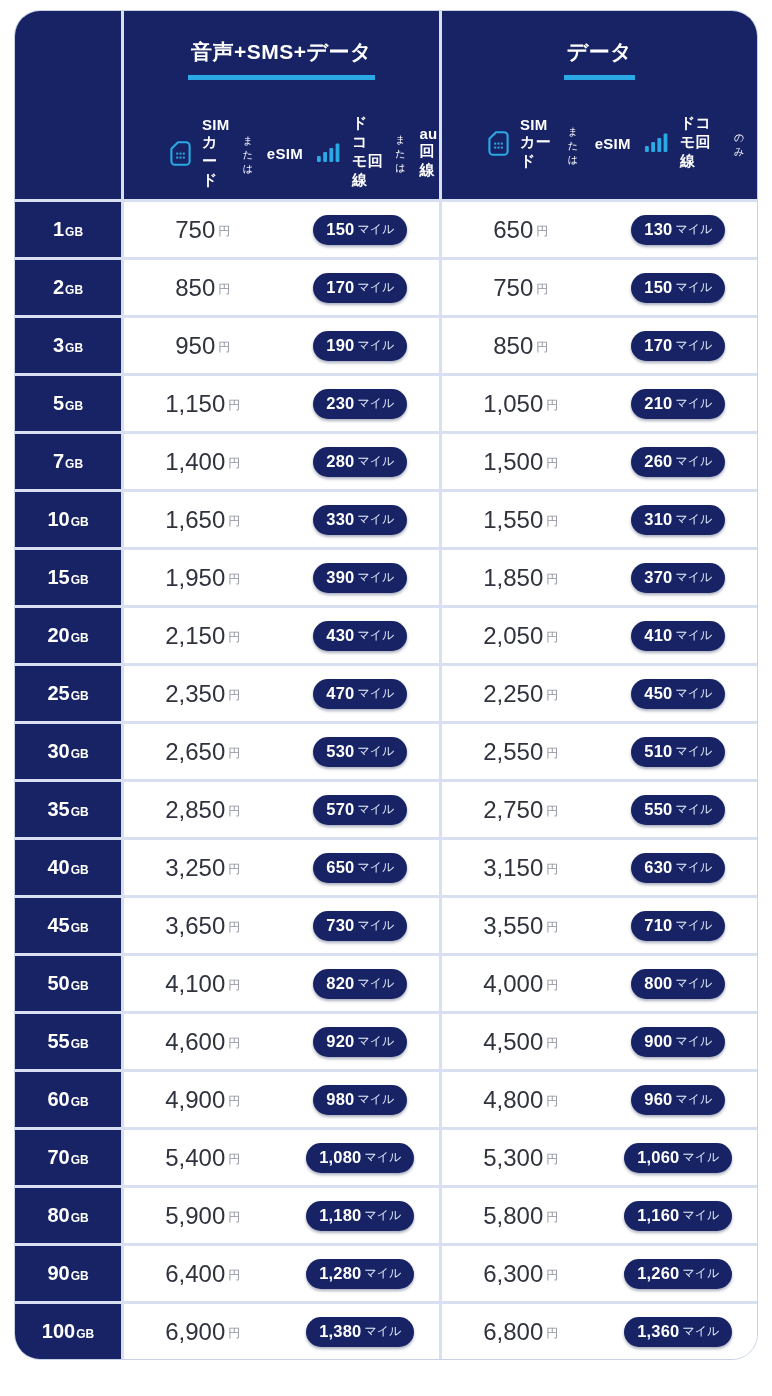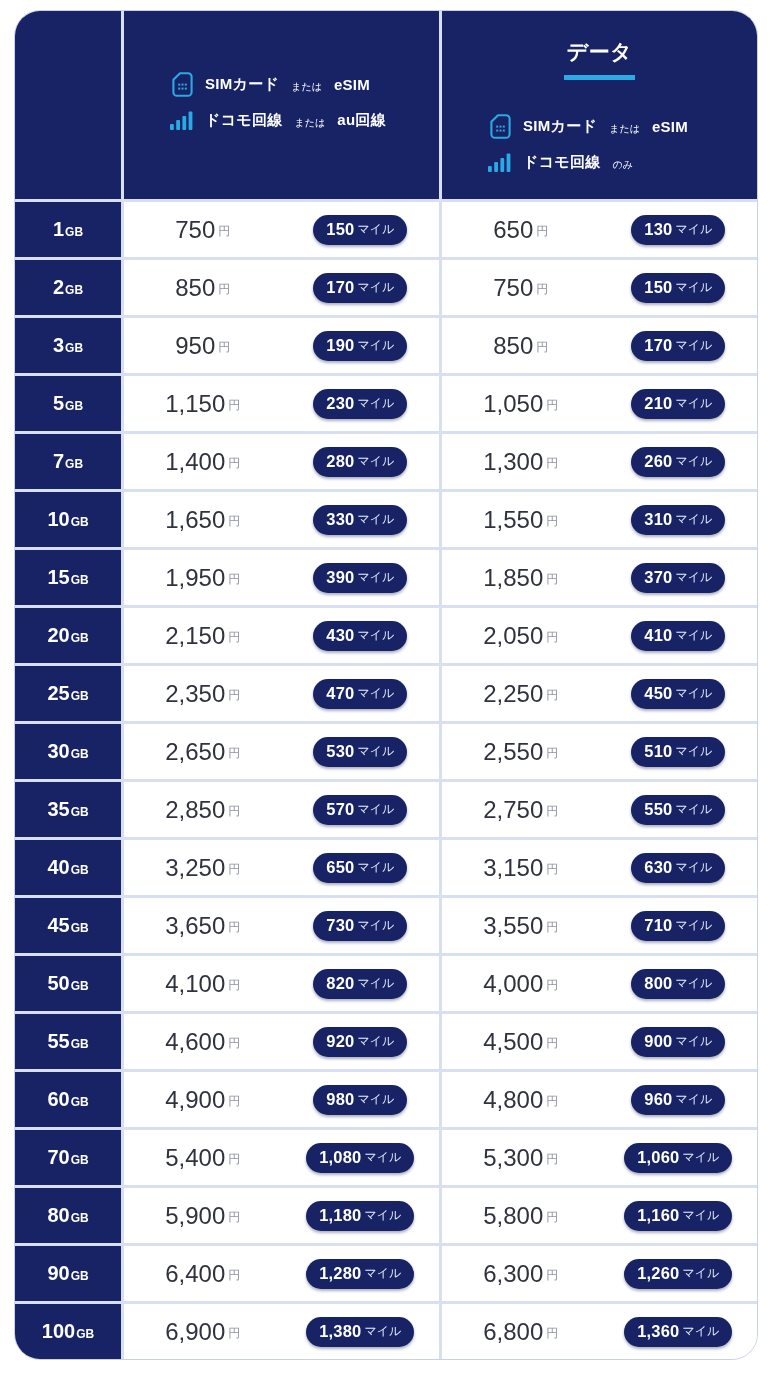--- a/index.html
+++ b/index.html
@@ -36,21 +36,21 @@
     display:flex;flex-direction:column;align-items:center;
     padding-top:27px;
   }
   .plan-title{
     font-size:21px;font-weight:bold;color:#ffffff;letter-spacing:0.5px;
     border-bottom:5px solid var(--cyan);
     padding:0 3px 9px 3px;
   }
   .specs{
     margin-top:34px;align-self:flex-start;margin-left:46px;
-    display:flex;flex-direction:column;gap:14px;
+    display:flex;flex-direction:row;gap:14px;align-items:flex-end;
   }
   .spec-row{display:flex;align-items:center;gap:11px;color:#ffffff;}
   .icon-wrap{width:24px;display:flex;justify-content:center;}
   .spec-main{font-size:15px;font-weight:bold;letter-spacing:0.3px;}
   .spec-small{font-size:10px;margin:0 1px;position:relative;top:2px;}
   .row{display:contents;}
   .label-cell{
     background:var(--navy);color:#ffffff;
     display:flex;align-items:center;justify-content:center;
   }
@@ -75,20 +75,21 @@
 </head>
 <body>
 
 <div class="page">
   <div class="card">
     <div class="grid">
 
       <div class="cell head"></div>
 
       <div class="cell head plan">
+        <div class="plan-title">音声+SMS+データ</div>
         <div class="specs">
           <div class="spec-row">
             <span class="icon-wrap">
               <svg width="21" height="25" viewBox="0 0 21 25" fill="none">
                 <path d="M8 1.2 H16 a3.6 3.6 0 0 1 3.6 3.6 V20.2 a3.6 3.6 0 0 1 -3.6 3.6 H5 a3.6 3.6 0 0 1 -3.6 -3.6 V7.8 Z" stroke="#2BA9E4" stroke-width="2.1" stroke-linejoin="round"></path>
                 <g fill="#2BA9E4">
                   <rect x="6.2" y="11.6" width="2" height="2"></rect>
                     <rect x="9.5" y="11.6" width="2" height="2"></rect>
                     <rect x="12.8" y="11.6" width="2" height="2"></rect>
                   <rect x="6.2" y="15.6" width="2" height="2"></rect>
@@ -290,21 +291,21 @@
       </div>
       <div class="half">
         <span class="badge">
           <span class="badge-num">280</span>
                 <span class="badge-unit">マイル</span>
         </span>
       </div>
     </div>
     <div class="cell body-cell">
       <div class="half">
-        <span class="price-num">1,300</span>
+        <span class="price-num">1,500</span>
               <span class="price-unit">円</span>
       </div>
       <div class="half">
         <span class="badge">
           <span class="badge-num">260</span>
                 <span class="badge-unit">マイル</span>
         </span>
       </div>
     </div>
   </div>

